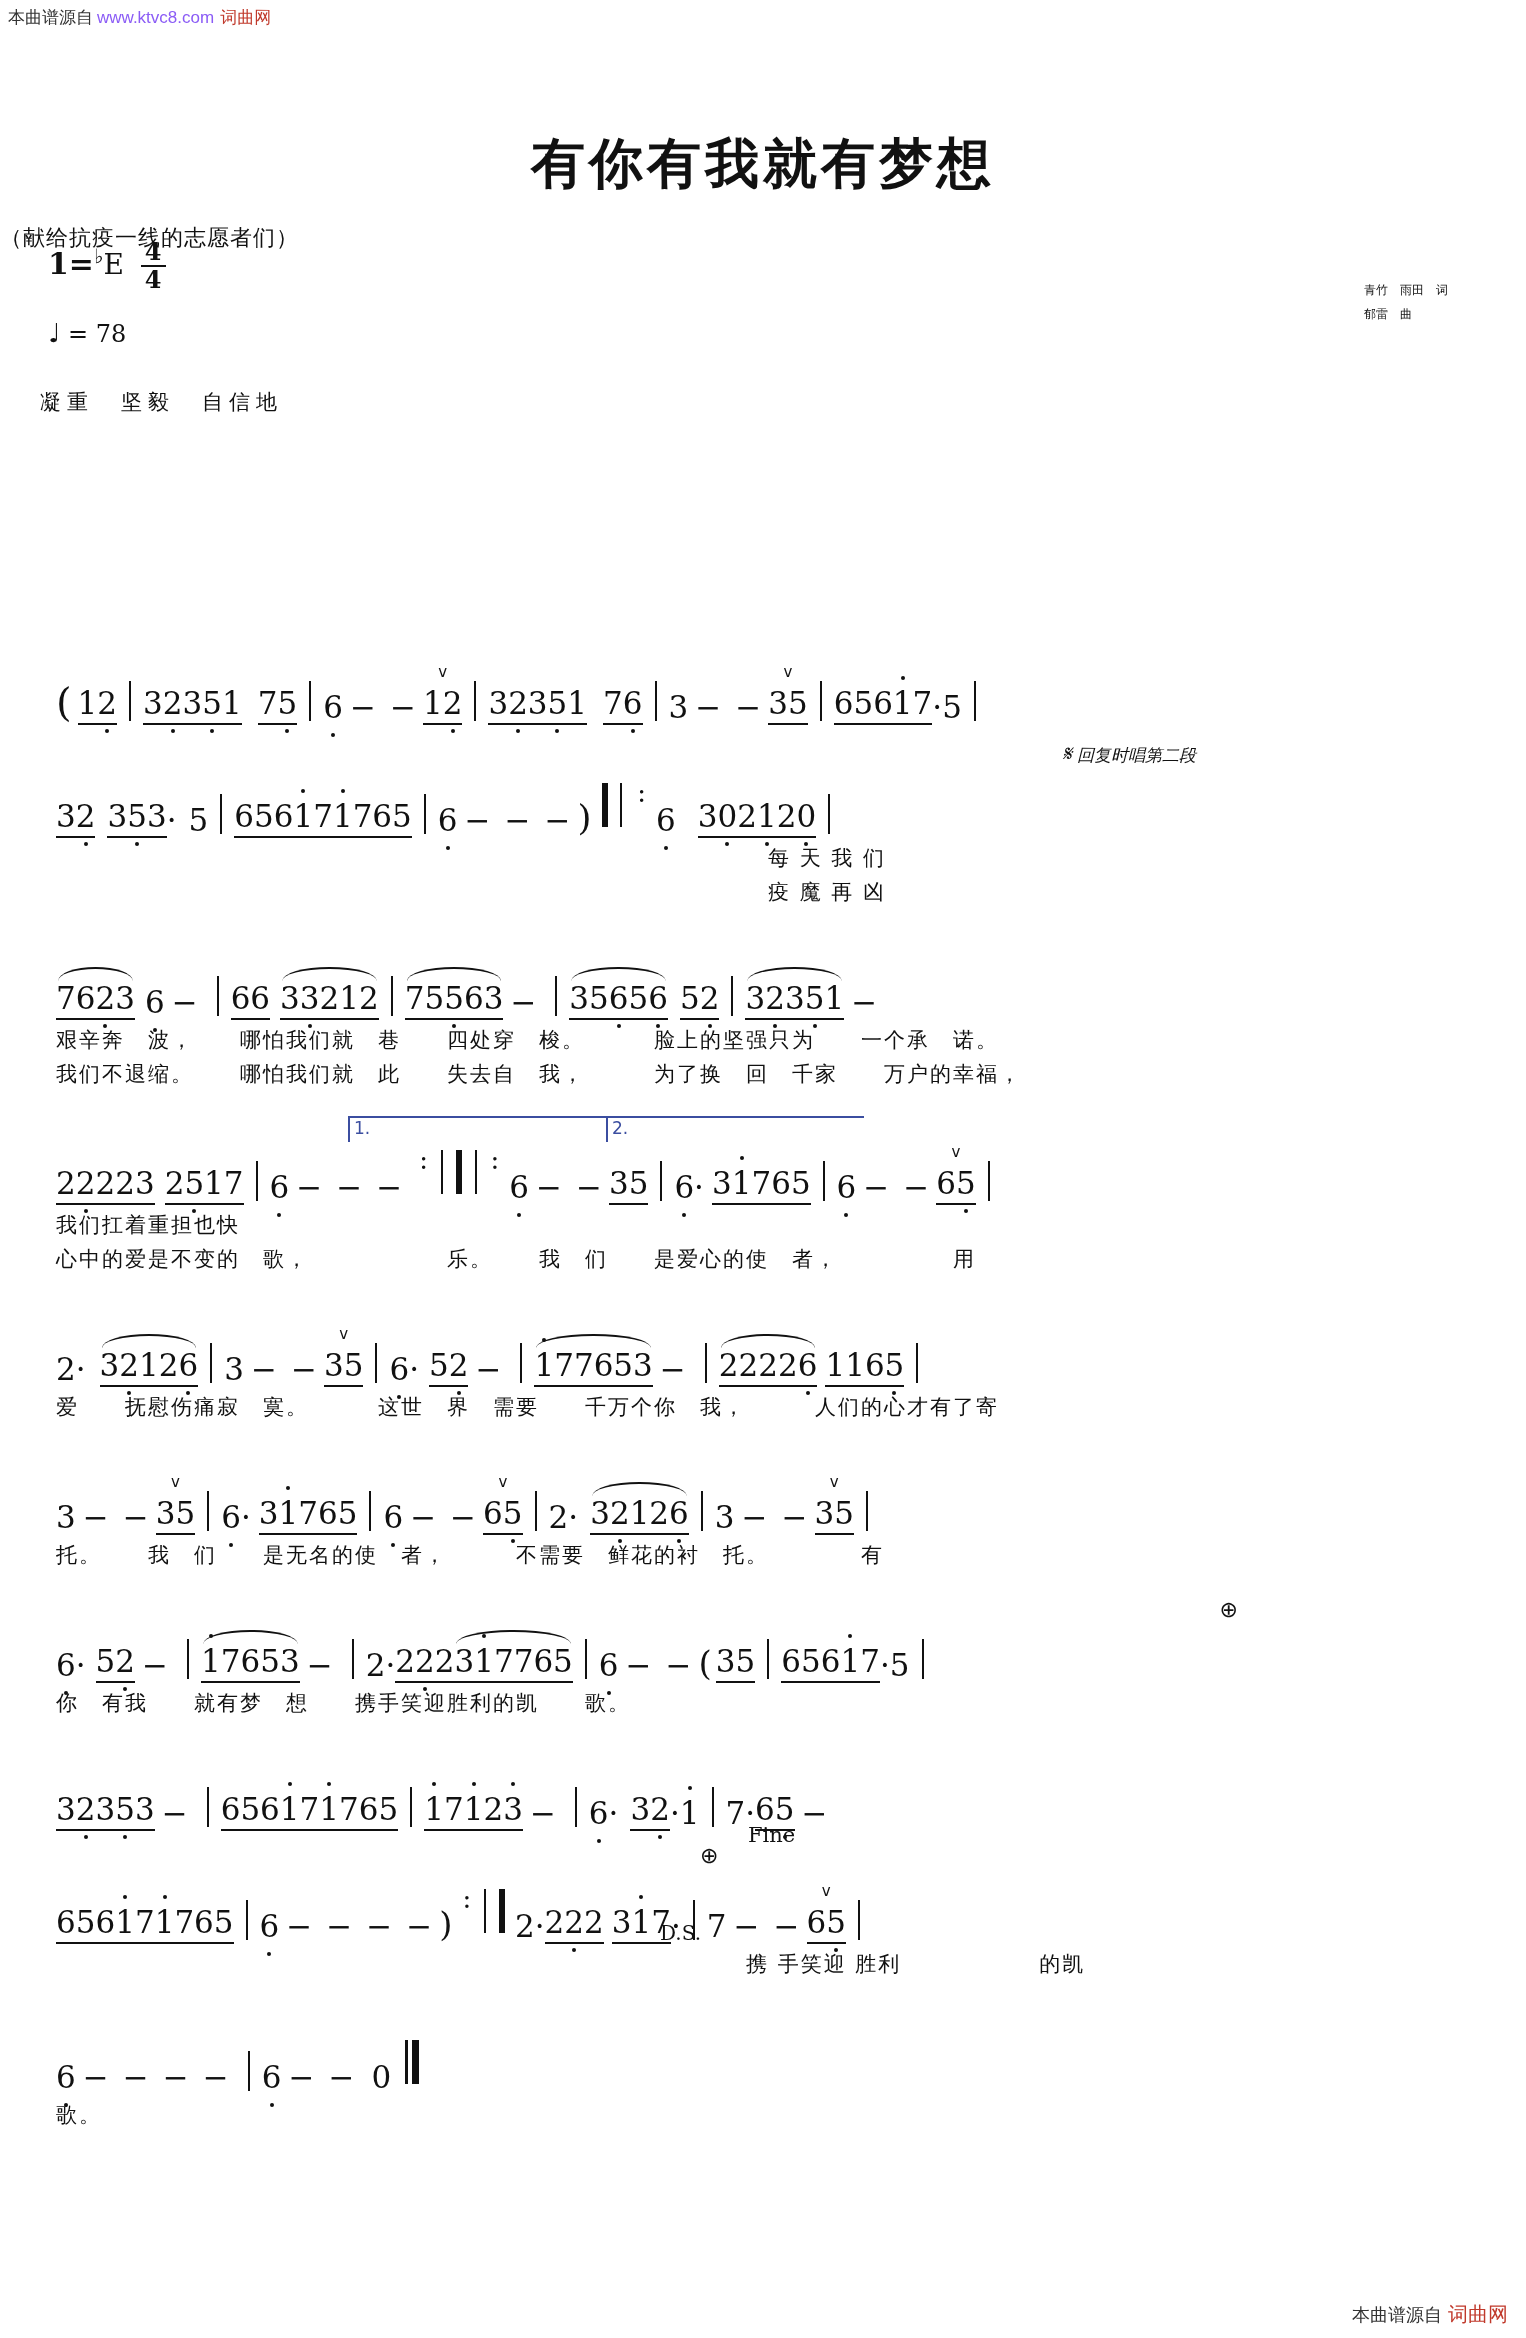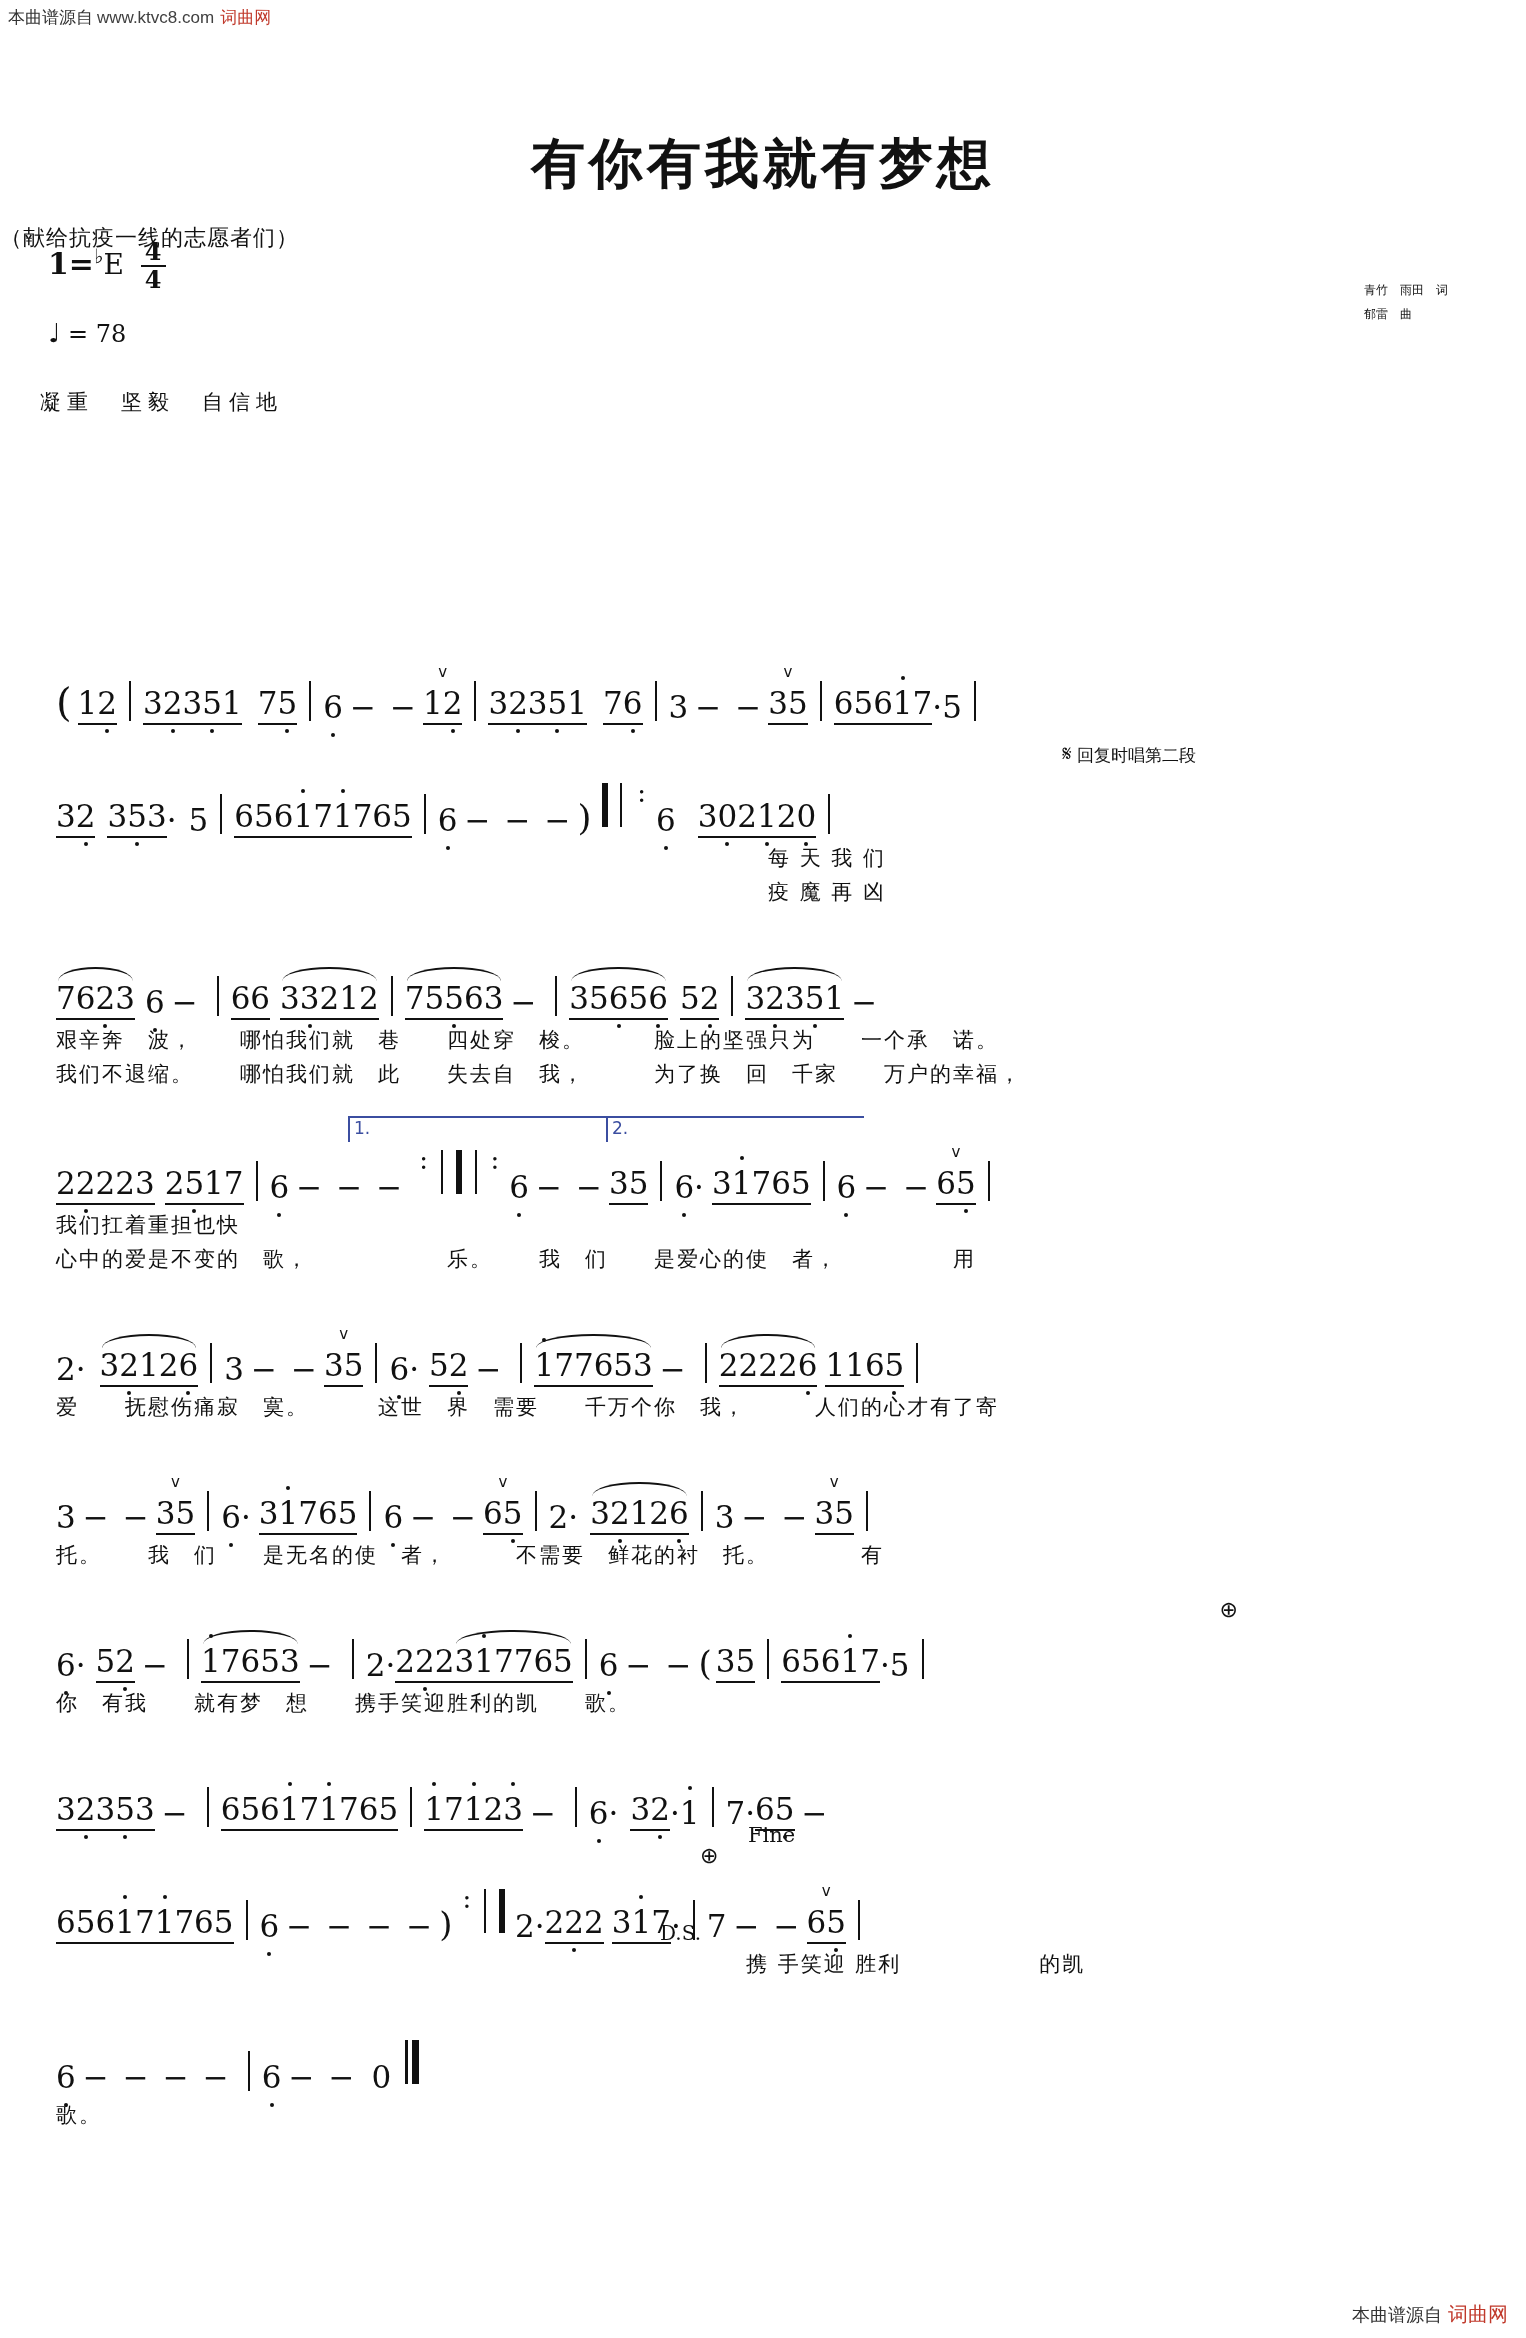--- a/index.html
+++ b/index.html
@@ -18,21 +18,21 @@
 
   
   .top-wm{
     position:absolute;
     top:6px; left:8px;
     font-size:17px;
     color:#333;
     font-family:"Liberation Sans", sans-serif;
     white-space:nowrap;
   }
-  .top-wm .site{color:#404040; margin-left:4px;}
+  .top-wm .site{color:#8b5cf6; margin-left:4px;}
   .top-wm .site2{color:#c0392b; margin-left:6px;}
 
   
   .title{
     text-align:center;
     font-size:54px;
     font-weight:bold;
     letter-spacing:4px;
     padding-top:128px;
     font-family:"DejaVu Sans", sans-serif;
@@ -149,20 +149,21 @@
     content:"v";
     position:absolute;left:50%;top:-22px;transform:translateX(-50%);
     font-size:15px;font-family:"DejaVu Sans",sans-serif;
   }
   .repeat-open, .repeat-close{display:inline-block;vertical-align:bottom;margin:0 10px 4px 10px;}
   .segno{font-size:22px;}
   .annot{
     position:absolute;
     font-size:17px;
     font-family:"DejaVu Sans", sans-serif;
+    font-style:italic;
   }
   .volta{
     position:absolute;
     border-left:2px solid #3b4ea0;
     border-top:2px solid #3b4ea0;
     height:26px;
     color:#3b4ea0;
     font-size:17px;
     font-family:"DejaVu Sans", sans-serif;
     padding-left:4px;

